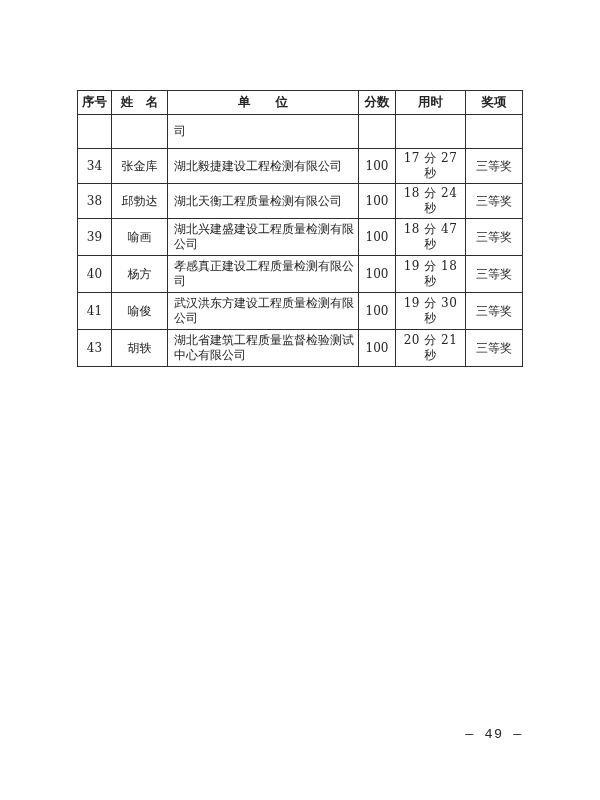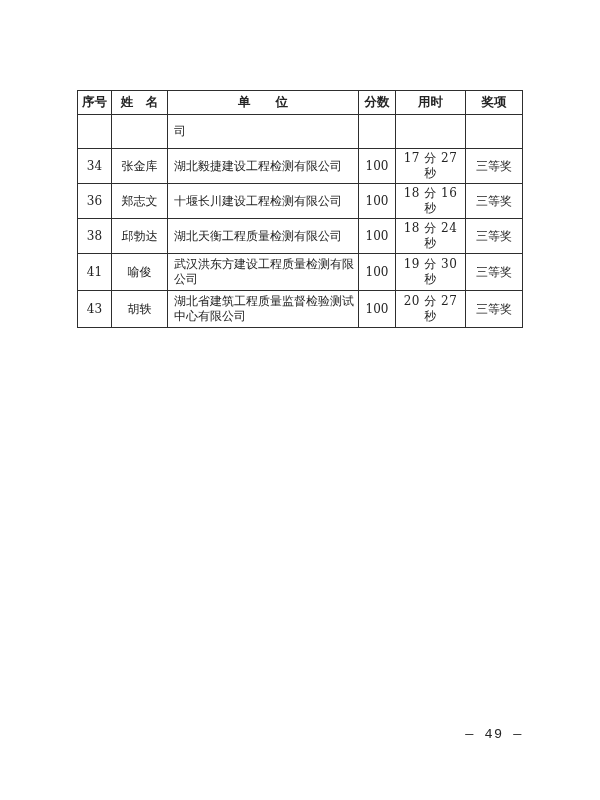--- a/index.html
+++ b/index.html
@@ -103,48 +103,56 @@
   </tr>
         <tr>
     <td class="c-no">34</td>
     <td class="c-name">张金库</td>
     <td class="c-unit">湖北毅捷建设工程检测有限公司</td>
     <td class="c-score">100</td>
     <td class="c-time">17 分 27 秒</td>
     <td class="c-award">三等奖</td>
   </tr>
         <tr>
-    <td class="c-no">36</td>
-    <td class="c-name">郑志文</td>
-    <td class="c-unit">十堰长川建设工程检测有限公司</td>
-    <td class="c-score">100</td>
-    <td class="c-time">18 分 16 秒</td>
-    <td class="c-award">三等奖</td>
-  </tr>
-        <tr>
     <td class="c-no">38</td>
     <td class="c-name">邱勃达</td>
     <td class="c-unit">湖北天衡工程质量检测有限公司</td>
     <td class="c-score">100</td>
     <td class="c-time">18 分 24 秒</td>
+    <td class="c-award">三等奖</td>
+  </tr>
+        <tr>
+    <td class="c-no">39</td>
+    <td class="c-name">喻画</td>
+    <td class="c-unit">湖北兴建盛建设工程质量检测有限公司</td>
+    <td class="c-score">100</td>
+    <td class="c-time">18 分 47 秒</td>
+    <td class="c-award">三等奖</td>
+  </tr>
+        <tr>
+    <td class="c-no">40</td>
+    <td class="c-name">杨方</td>
+    <td class="c-unit">孝感真正建设工程质量检测有限公司</td>
+    <td class="c-score">100</td>
+    <td class="c-time">19 分 18 秒</td>
     <td class="c-award">三等奖</td>
   </tr>
         <tr>
     <td class="c-no">41</td>
     <td class="c-name">喻俊</td>
     <td class="c-unit">武汉洪东方建设工程质量检测有限公司</td>
     <td class="c-score">100</td>
     <td class="c-time">19 分 30 秒</td>
     <td class="c-award">三等奖</td>
   </tr>
         <tr>
     <td class="c-no">43</td>
     <td class="c-name">胡轶</td>
     <td class="c-unit">湖北省建筑工程质量监督检验测试中心有限公司</td>
     <td class="c-score">100</td>
-    <td class="c-time">20 分 27 秒</td>
+    <td class="c-time">20 分 21 秒</td>
     <td class="c-award">三等奖</td>
   </tr>
       </tbody>
   </table>
 
   <div class="page-number">— 49 —</div>
 </div>
 
 </body></html>

